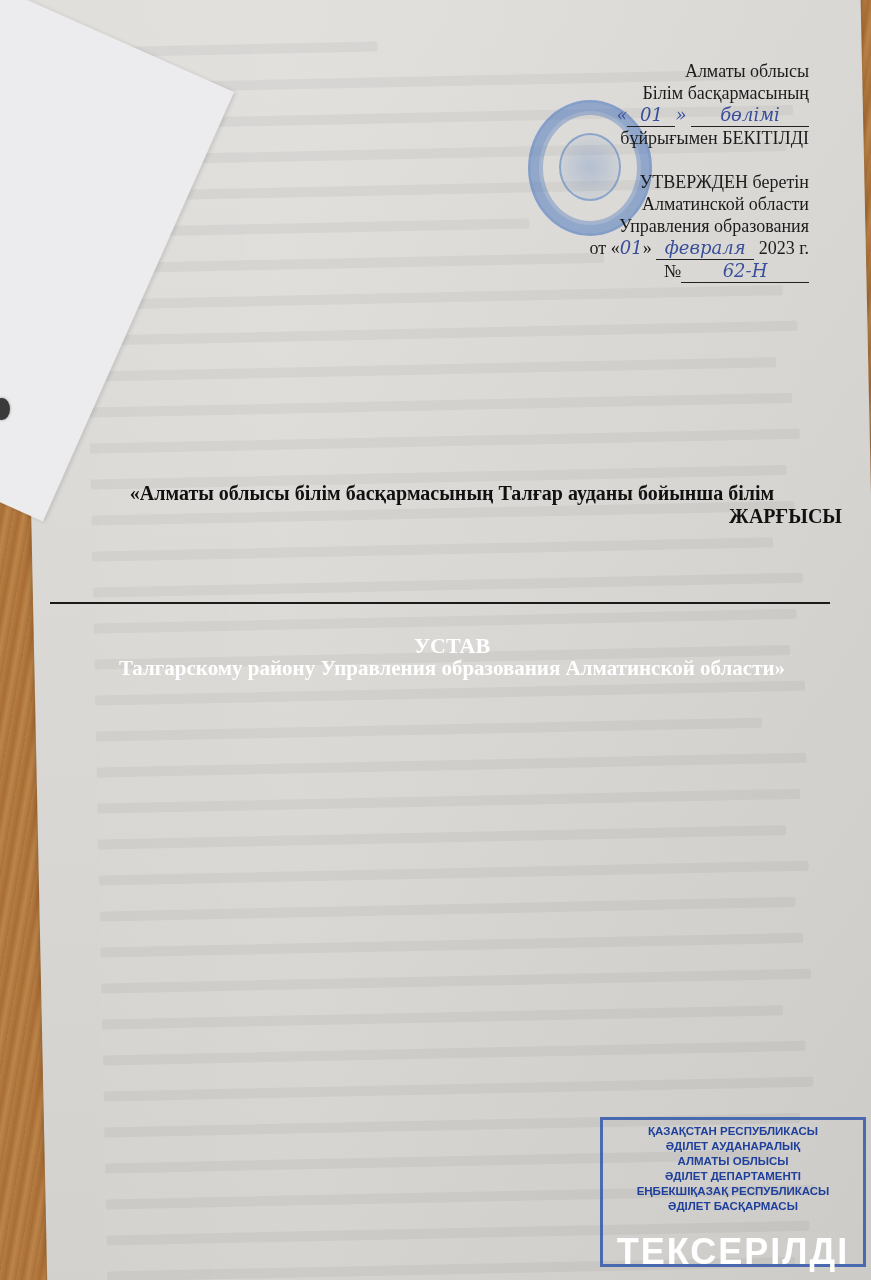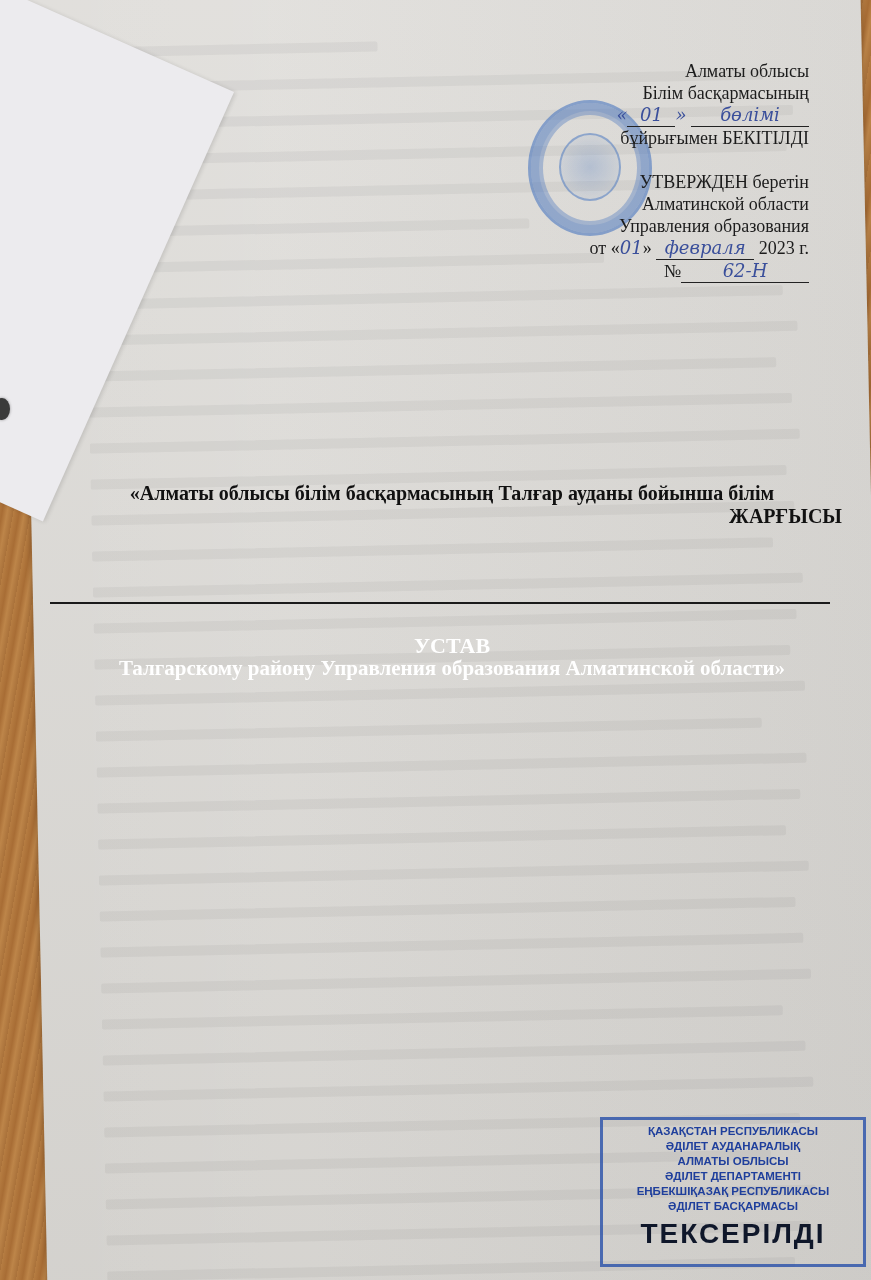--- a/index.html
+++ b/index.html
@@ -79,21 +79,21 @@
   }
   .title-ru .caps { font-size:22px; }
 
   .rect-stamp {
     position:absolute; left:600px; top:1117px; width:266px; height:150px;
     border:3px solid rgba(40,80,170,0.8);
     text-align:center; color:#1f3f9c; font-family:"Liberation Sans", sans-serif;
     font-weight:bold; font-size:11.5px; line-height:15px; padding-top:4px; box-sizing:border-box;
   }
   .rect-stamp .big {
-    font-size:28px; line-height:36px; letter-spacing:2px; margin-top:2px; color:#0f172a;
+    font-size:36px; line-height:36px; letter-spacing:2px; margin-top:20px; color:#ffffff;
   }
 </style>
 </head>
 <body>
 
 <div class="table-wood"></div>
 
 <div class="page">
   <div class="page-shade"></div>
   <div class="ghost-text">

